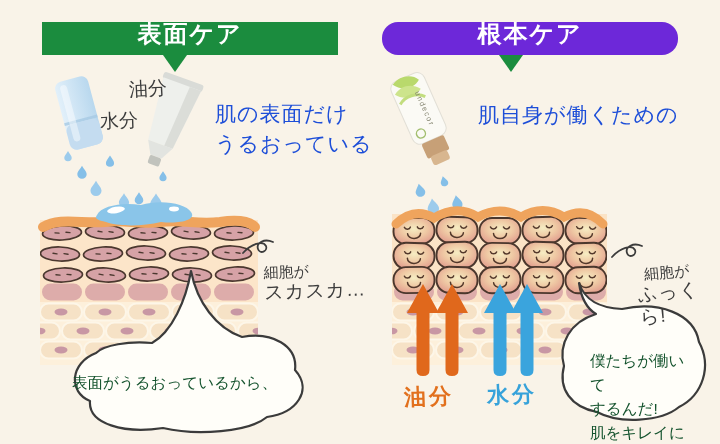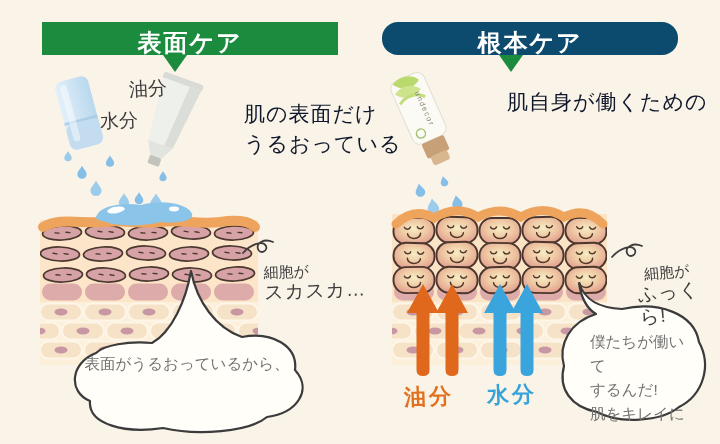--- a/index.html
+++ b/index.html
@@ -1,30 +1,30 @@
 <!DOCTYPE html>
 <html><head>
 <meta charset="utf-8">
 <style>
   html,body{margin:0;padding:0;}
   body{font-family:"Liberation Sans","DejaVu Sans",sans-serif;}
   #stage{position:relative;width:720px;height:444px;background:#f9f3e8;overflow:hidden;}
   .abs{position:absolute;}
   
-  .banner{position:absolute;top:22px;width:296px;height:33px;display:flex;align-items:flex-end;justify-content:center;}
+  .banner{position:absolute;top:22px;width:296px;height:33px;display:flex;align-items:flex-start;justify-content:center;}
   .banner-label{color:#fff;font-size:24px;font-weight:bold;letter-spacing:2px;line-height:1;}
   .banner-tail{position:absolute;top:33px;width:0;height:0;border-left:12px solid transparent;border-right:12px solid transparent;border-top:17px solid #1b8c3e;}
   
-  .headline{position:absolute;font-family:"Liberation Serif","DejaVu Serif",serif;font-size:21px;line-height:1.42;color:#0f172a;letter-spacing:1px;margin-left:29px;}
+  .headline{position:absolute;font-family:"Liberation Serif","DejaVu Serif",serif;font-size:21px;line-height:1.42;color:#1d4ed8;letter-spacing:1px;}
   
   .hand{position:absolute;color:#3c3c3c;line-height:1.2;}
   .prod-label{font-size:19px;}
   .note-s{font-size:15px;}
   .note-l{font-size:19px;letter-spacing:1px;}
-  .bubble-text{position:absolute;font-size:15.5px;color:#737373;line-height:1.55;letter-spacing:0;}
+  .bubble-text{position:absolute;font-size:15.5px;color:#14532d;line-height:1.55;letter-spacing:0;margin-top:19px;}
   .arrow-label{position:absolute;font-size:22px;font-weight:bold;letter-spacing:3px;}
   svg{display:block;}
 </style>
 </head>
 <body>
 
 <div id="stage">
 
   <svg class="abs" style="left:0;top:0;" width="720" height="444" viewBox="0 0 720 444">
     <defs>
@@ -231,49 +231,49 @@
 
     <path d="M612,257 C620,248 632,244 635,250 C637,255 629,259 627,253 C625,247 633,242 642,246" fill="none" stroke="#3c3c3c" stroke-width="1.8" stroke-linecap="round"></path>
 
     <path d="M579,283 C585,301 600,308 622,309 C658,301 694,313 699,342 C712,366 703,395 679,407 C661,422 619,424 597,412 C571,407 558,389 564,366 C558,344 570,322 596,314 C586,308 581,297 579,283 Z" fill="#fffef9" stroke="#3b3b3b" stroke-width="2.2" stroke-linejoin="round"></path>
   </svg>
 
   <div class="banner" style="left:42px;background:#1b8c3e;">
     <span class="banner-label">表面ケア</span>
     <div class="banner-tail" style="left:121px;"></div>
   </div>
-  <div class="banner" style="left:382px;background:#0c4a6e;border-radius:16px;">
+  <div class="banner" style="left:382px;background:#6d28d9;border-radius:16px;">
     <span class="banner-label">根本ケア</span>
     <div class="banner-tail" style="left:117px;"></div>
   </div>
 
   <div class="hand prod-label" style="left:100px;top:110px;transform:rotate(-2deg);">水分</div>
   <div class="hand prod-label" style="left:129px;top:78px;transform:rotate(-3deg);">油分</div>
 
   <div class="headline" style="left:215px;top:100px;">
     <div>肌の表面だけ</div>
     <div>うるおっている</div>
   </div>
-  <div class="headline" style="left:478px;top:88px;">
+  <div class="headline" style="left:478px;top:101px;">
     <div>肌自身が働くための</div>
   </div>
 
   <div class="hand" style="left:264px;top:262px;transform:rotate(-2deg);">
     <div class="note-s">細胞が</div>
     <div class="note-l">スカスカ…</div>
   </div>
   <div class="hand" style="left:646px;top:262px;transform:rotate(-5deg);">
     <div class="note-s">細胞が</div>
     <div class="note-l" style="margin-left:-8px;">ふっくら!</div>
   </div>
 
   <div class="arrow-label" style="left:404px;top:382px;color:#e2701d;transform:rotate(-2deg);">油分</div>
   <div class="arrow-label" style="left:487px;top:380px;color:#36a2da;transform:rotate(-2deg);">水分</div>
 
-  <div class="bubble-text" style="left:72px;top:352px;width:230px;text-align:center;">
+  <div class="bubble-text" style="left:72px;top:352px;width:230px;text-align:left;">
     <div>表面がうるおっているから、</div>
   </div>
   <div class="bubble-text" style="left:590px;top:330px;width:110px;">
     <div>僕たちが働いて</div>
     <div>するんだ!</div>
     <div>肌をキレイに</div>
   </div>
 
 </div>
 

